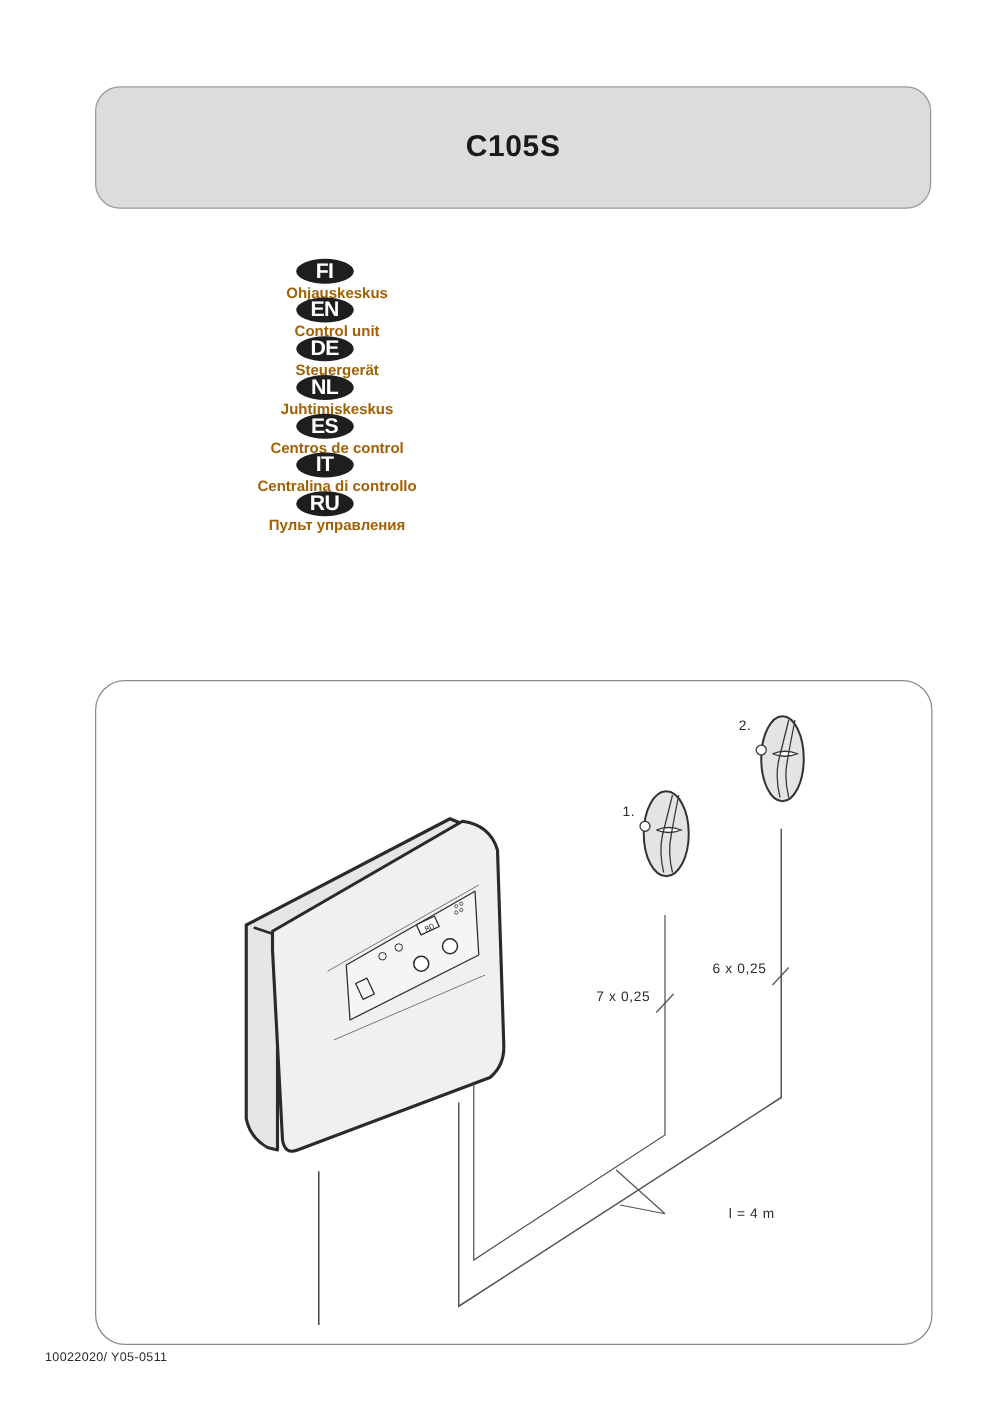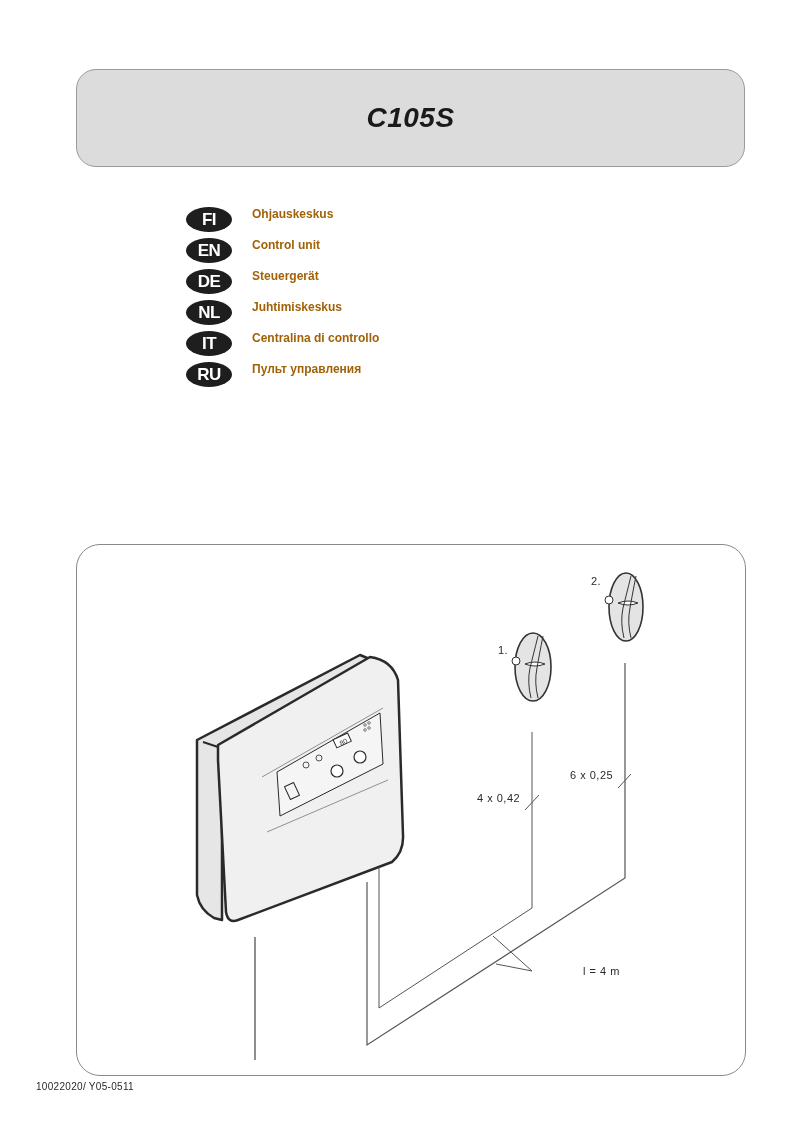--- a/index.html
+++ b/index.html
@@ -1,23 +1,23 @@
 <!DOCTYPE html>
 <html><head>
 <meta charset="utf-8">
 <style>
   html, body { margin: 0; padding: 0; background: #ffffff; }
   body { width: 802px; height: 1134px; position: relative; overflow: hidden;
          font-family: "Liberation Sans", "DejaVu Sans", sans-serif; color: #1a1a1a; }
   .title-box { position: absolute; left: 76px; top: 69px; width: 669px; height: 98px;
                background: #dcdcdc; border: 1px solid #9a9a9a; border-radius: 20px;
                box-sizing: border-box; display: flex; align-items: center; justify-content: center; }
-  .title-box h1 { margin: 0; font-size: 28px; font-weight: bold; letter-spacing: 0.5px; color: #1a1a1a; font-style: italic; }
+  .title-box h1 { margin: 0; font-size: 24px; font-weight: bold; letter-spacing: 0.5px; color: #1a1a1a; }
   .lang-list { position: absolute; left: 186px; top: 207px; margin: 0; padding: 0; list-style: none; }
-  .lang-item { display: flex; align-items: flex-start; height: 31px; }
+  .lang-item { display: flex; align-items: center; height: 31px; flex-direction: column; }
   .lang-badge { width: 46px; height: 25px; border-radius: 50%; background: #1e1e1e; color: #fff;
                 font-weight: bold; font-size: 17px; display: flex; align-items: center; justify-content: center;
                 letter-spacing: -0.5px; }
   .lang-label { margin-left: 20px; font-weight: bold; font-size: 12px; color: #a16207; }
   .figure-box { position: absolute; left: 76px; top: 544px; width: 670px; height: 532px;
                 border: 1px solid #8a8a8a; border-radius: 24px; box-sizing: border-box; background: #fff; }
   svg.figure { position: absolute; left: 0; top: 0; }
   .fig-label { position: absolute; font-size: 11px; color: #2a2a2a; letter-spacing: 0.5px; }
   .footer-code { position: absolute; left: 36px; top: 1081px; font-size: 10px; color: #2a2a2a; letter-spacing: 0.3px; }
 </style>
@@ -37,20 +37,24 @@
     <span class="lang-badge">EN</span>
     <span class="lang-label">Control unit</span>
   </li>
   <li class="lang-item">
     <span class="lang-badge">DE</span>
     <span class="lang-label">Steuergerät</span>
   </li>
   <li class="lang-item">
     <span class="lang-badge">NL</span>
     <span class="lang-label">Juhtimiskeskus</span>
+  </li>
+  <li class="lang-item">
+    <span class="lang-badge">ES</span>
+    <span class="lang-label">Centros de control</span>
   </li>
   <li class="lang-item">
     <span class="lang-badge">IT</span>
     <span class="lang-label">Centralina di controllo</span>
   </li>
   <li class="lang-item">
     <span class="lang-badge">RU</span>
     <span class="lang-label">Пульт управления</span>
   </li>
 </ul>
@@ -108,16 +112,16 @@
     <line x1="618" y1="788" x2="631" y2="774"></line>
 
     <line x1="493" y1="936" x2="532" y2="971"></line>
     <line x1="496" y1="964" x2="532" y2="971"></line>
   </g>
 </svg>
 
 <span class="fig-label" style="left:591px; top:575px;">2.</span>
 <span class="fig-label" style="left:498px; top:644px;">1.</span>
 <span class="fig-label" style="left:570px; top:769px;">6 x 0,25</span>
-<span class="fig-label" style="left:477px; top:792px;">4 x 0,42</span>
+<span class="fig-label" style="left:477px; top:792px;">7 x 0,25</span>
 <span class="fig-label" style="left:535px; top:965px;padding-left:48px;">l = 4 m</span>
 
 <div class="footer-code">10022020/ Y05-0511</div>
 
 </body></html>

